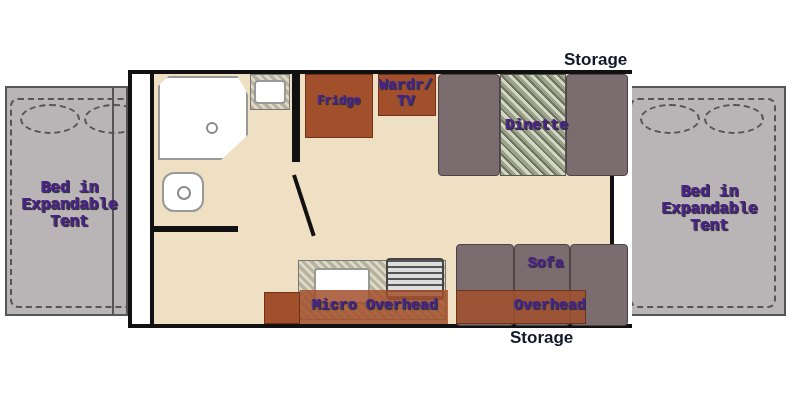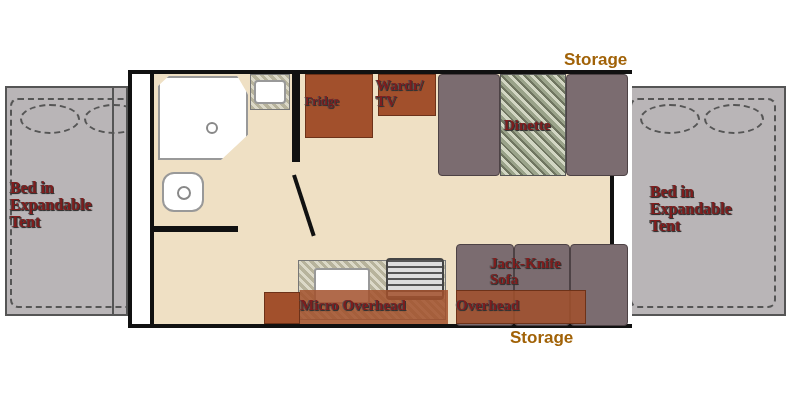--- a/index.html
+++ b/index.html
@@ -1,20 +1,20 @@
 <!DOCTYPE html>
 <html><head>
 <meta charset="utf-8">
 <style>
   html,body{margin:0;padding:0;background:#fff;}
   body{width:800px;height:400px;position:relative;overflow:hidden;font-family:"Liberation Sans",sans-serif;}
   .abs{position:absolute;}
-  .lbl{position:absolute;color:#7f1d1d;font-weight:bold;text-align:left;line-height:1.05;
-       text-shadow:1px 1px 0 #333,-1px 0 0 #555,0 1px 1px #333;font-family:Liberation Serif, serif;}
-  .lbl-dark{position:absolute;color:#a16207;font-weight:bold;font-size:17px;font-family:"Liberation Sans",sans-serif;}
+  .lbl{position:absolute;color:#4c1d95;font-weight:bold;text-align:center;line-height:1.05;
+       text-shadow:1px 1px 0 #333,-1px 0 0 #555,0 1px 1px #333;font-family:Liberation Mono, monospace;}
+  .lbl-dark{position:absolute;color:#0f172a;font-weight:bold;font-size:17px;font-family:"Liberation Sans",sans-serif;}
   .tent{background:#b9b5b7;border:2px solid #555;box-sizing:border-box;}
   .dash{border:2px dashed #555;border-radius:8px;box-sizing:border-box;}
   .pillow{border:2px dashed #555;border-radius:50%;box-sizing:border-box;}
   .floor{background:#efe0c4;}
   .wall{background:#111;}
   .cab{background:#a2502c;border:1px solid #6d3219;box-sizing:border-box;}
   .seat{background:#7b6c70;border:1px solid #4d4245;box-sizing:border-box;border-radius:4px;}
   .table{background:repeating-linear-gradient(45deg,#9aa38a 0 3px,#d2d6c3 3px 6px,#6f7560 6px 8px);border:1px solid #555;box-sizing:border-box;}
   .counter{background:repeating-linear-gradient(45deg,#b7b39c 0 3px,#dcd9c8 3px 6px);border:1px solid #777;box-sizing:border-box;}
   .fixture{background:#fff;border:2px solid #999;box-sizing:border-box;}
@@ -76,21 +76,20 @@
   <div class="abs fixture" style="left:314px;top:268px;width:56px;height:36px;border-radius:3px;"></div>
   <div class="abs" style="left:386px;top:258px;width:58px;height:42px;background:repeating-linear-gradient(0deg,#555 0 2px,#ddd 2px 6px);border:2px solid #444;border-radius:4px;box-sizing:border-box;"></div>
   <div class="abs" style="left:300px;top:290px;width:148px;height:34px;background:rgba(162,80,44,0.85);"></div>
   <div class="abs cab" style="left:264px;top:292px;width:36px;height:32px;"></div>
   <div class="lbl" style="left:300px;top:298px;width:150px;font-size:15px;">Micro Overhead</div>
 
   <div class="abs seat" style="left:456px;top:244px;width:58px;height:82px;"></div>
   <div class="abs seat" style="left:514px;top:244px;width:56px;height:82px;"></div>
   <div class="abs seat" style="left:570px;top:244px;width:58px;height:82px;"></div>
   <div class="lbl" style="left:490px;top:256px;width:112px;font-size:15px;">
-    <div>Jack-Knife</div>
     <div>Sofa</div>
   </div>
   <div class="abs" style="left:456px;top:290px;width:130px;height:34px;background:rgba(162,80,44,0.85);border:1px solid #6d3219;box-sizing:border-box;"></div>
-  <div class="lbl" style="left:456px;top:298px;width:124px;font-size:15px;">Overhead</div>
+  <div class="lbl" style="left:456px;top:298px;width:124px;font-size:15px;padding-left:32px;">Overhead</div>
 
   <div class="lbl-dark" style="left:564px;top:50px;">Storage</div>
   <div class="lbl-dark" style="left:510px;top:328px;">Storage</div>
 </div>
 
 </body></html>

